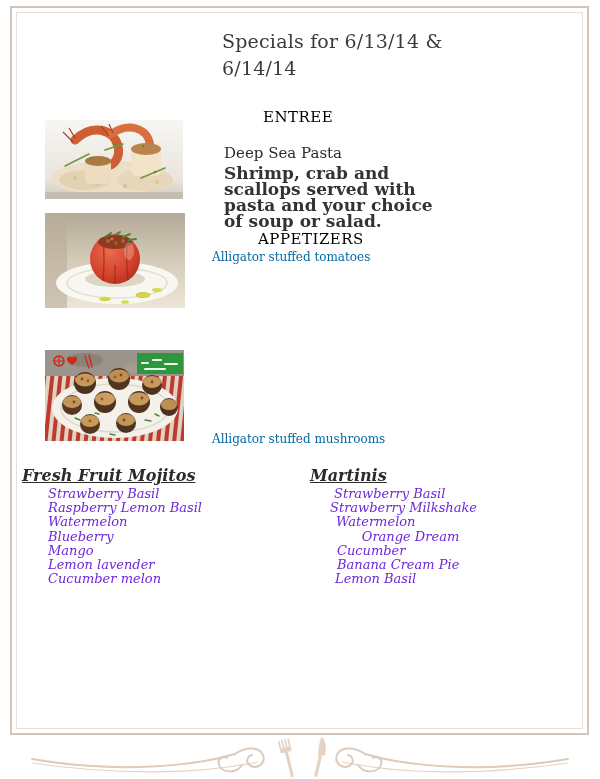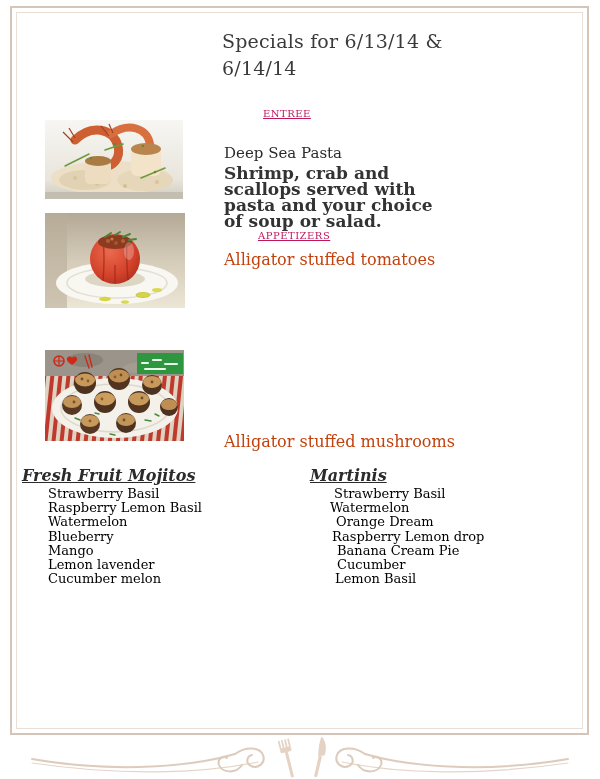--- a/index.html
+++ b/index.html
@@ -13,52 +13,52 @@
     border:2px solid var(--frame_outer_color, #d5c5b9); pointer-events:none;
   }
   .frame-inner {
     position:absolute; left:16px; top:12px; width:565px; height:715px;
     border:1px solid var(--frame_inner_color, #e9dfd6); pointer-events:none;
   }
   .title {
     position:absolute; left:222px; top:28px; width:290px;
     font-size:19px; line-height:27px; color:#3a3a3a; letter-spacing:0.2px;
   }
-  .section-heading { position:absolute; font-size:10px; letter-spacing:0.5px; color:#be185d;text-decoration:underline; }
+  .section-heading { position:absolute; font-size:15px; letter-spacing:0.5px; color:#000000; }
   #entree-heading { left:263px; top:108px; }
   #appetizers-heading { left:258px; top:230px; }
   .dish-name { position:absolute; left:224px; top:144px; font-size:15px; color:#2b2b2b; }
   .dish-desc {
     position:absolute; left:224px; top:165px; width:225px;
     font-size:17px; line-height:16px; font-weight:bold; color:#333;
   }
-  .appetizer-label { position:absolute; left:224px; font-size:16px; color:#c2410c; }
+  .appetizer-label { position:absolute; left:212px; font-size:12px; color:#0369a1; }
   #appetizer-tomatoes-label { top:250px; }
   #appetizer-mushrooms-label { top:432px; }
 
   .photo { position:absolute; overflow:hidden; }
   #photo-entree { left:45px; top:120px; width:138px; height:79px; }
   #photo-tomato { left:45px; top:213px; width:140px; height:95px; }
   #photo-mushrooms { left:45px; top:350px; width:139px; height:91px; }
   .photo svg { display:block; }
 
   .drink-heading {
     position:absolute; font-size:16px; font-style:italic; font-weight:bold;
     text-decoration:underline; color:#2b2b2b;text-align:center;
   }
   #mojitos-heading { left:22px; top:466px; }
   #martinis-heading { left:310px; top:466px; }
-  .drink-list { position:absolute; font-size:13px; line-height:14.2px; color:#000000; }
+  .drink-list { position:absolute; font-size:13px; line-height:14.2px; color:#6d28d9;font-style:italic; }
   #mojitos-list { left:48px; top:487px; }
   #martinis-list { left:328px; top:487px; }
   
   #martinis-list .drink-item:nth-child(1){ margin-left:6px; }
   #martinis-list .drink-item:nth-child(2){ margin-left:2px; }
   #martinis-list .drink-item:nth-child(3){ margin-left:8px; }
-  #martinis-list .drink-item:nth-child(4){ margin-left:4px; }
+  #martinis-list .drink-item:nth-child(4){ margin-left:16px;text-align:center; }
   #martinis-list .drink-item:nth-child(5){ margin-left:9px; }
   #martinis-list .drink-item:nth-child(6){ margin-left:9px; }
   #martinis-list .drink-item:nth-child(7){ margin-left:7px; }
   #martinis-list .drink-item:nth-child(8){ margin-left:25px; }
 
   .flourish { position:absolute; left:30px; top:737px; width:540px; height:42px; }
 </style>
 </head>
 <body>
 
@@ -228,25 +228,25 @@
     <div class="drink-item">Watermelon</div>
     <div class="drink-item">Blueberry</div>
     <div class="drink-item">Mango</div>
     <div class="drink-item">Lemon lavender</div>
     <div class="drink-item">Cucumber melon</div>
   </div>
 
   <div class="drink-heading" id="martinis-heading">Martinis</div>
   <div class="drink-list" id="martinis-list">
     <div class="drink-item">Strawberry Basil</div>
+    <div class="drink-item">Strawberry Milkshake</div>
     <div class="drink-item">Watermelon</div>
     <div class="drink-item">Orange Dream</div>
-    <div class="drink-item">Raspberry Lemon drop</div>
+    <div class="drink-item">Cucumber</div>
     <div class="drink-item">Banana Cream Pie</div>
-    <div class="drink-item">Cucumber</div>
     <div class="drink-item">Lemon Basil</div>
   </div>
 
   <div class="flourish" aria-label="fork-knife-flourish-icon">
     <svg width="540" height="42" viewBox="0 0 540 42">
       <g fill="none" stroke="var(--flourish_color, #ddcbbb)" stroke-width="2" stroke-linecap="round">
         <path d="M2,22 C70,34 150,33 205,17"></path>
         <path d="M2,26 C90,39 170,37 228,25" stroke-width="1.2" opacity="0.8"></path>
         <path d="M205,17 C216,9 230,10 233,18 C236,26 228,32 221,29 C215,26 217,19 222,18"></path>
         <path d="M212,28 C206,37 192,36 189,28 C187,22 193,18 197,21"></path>

